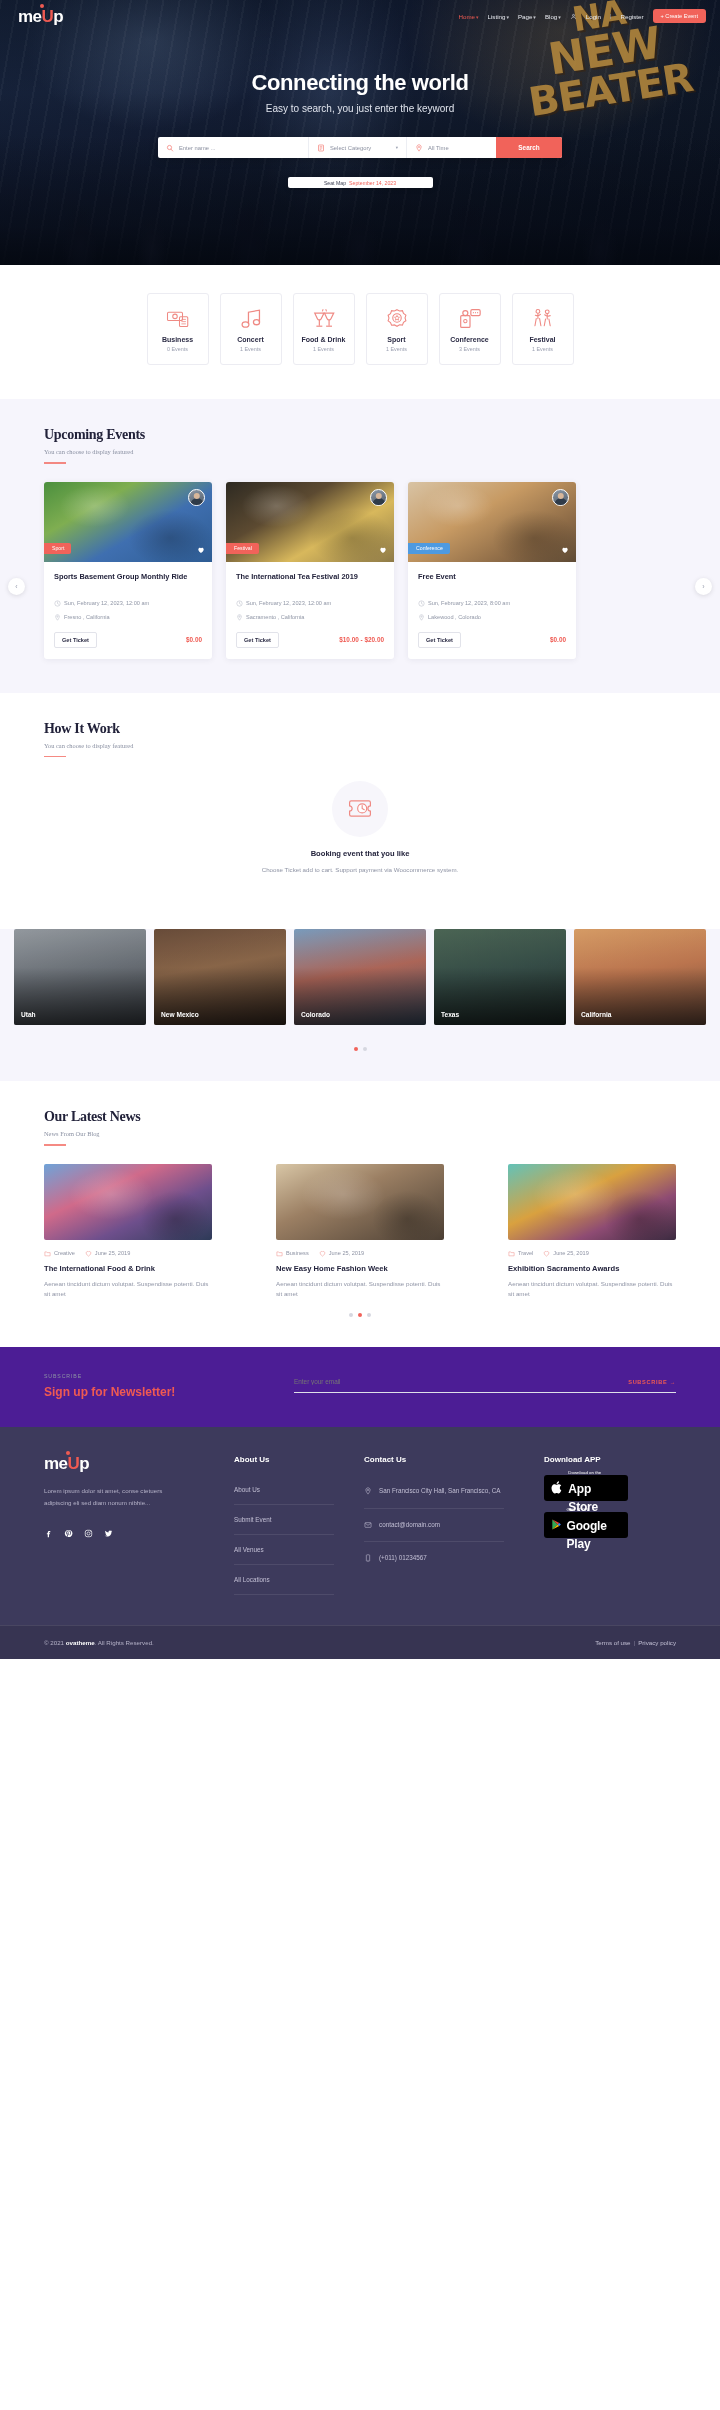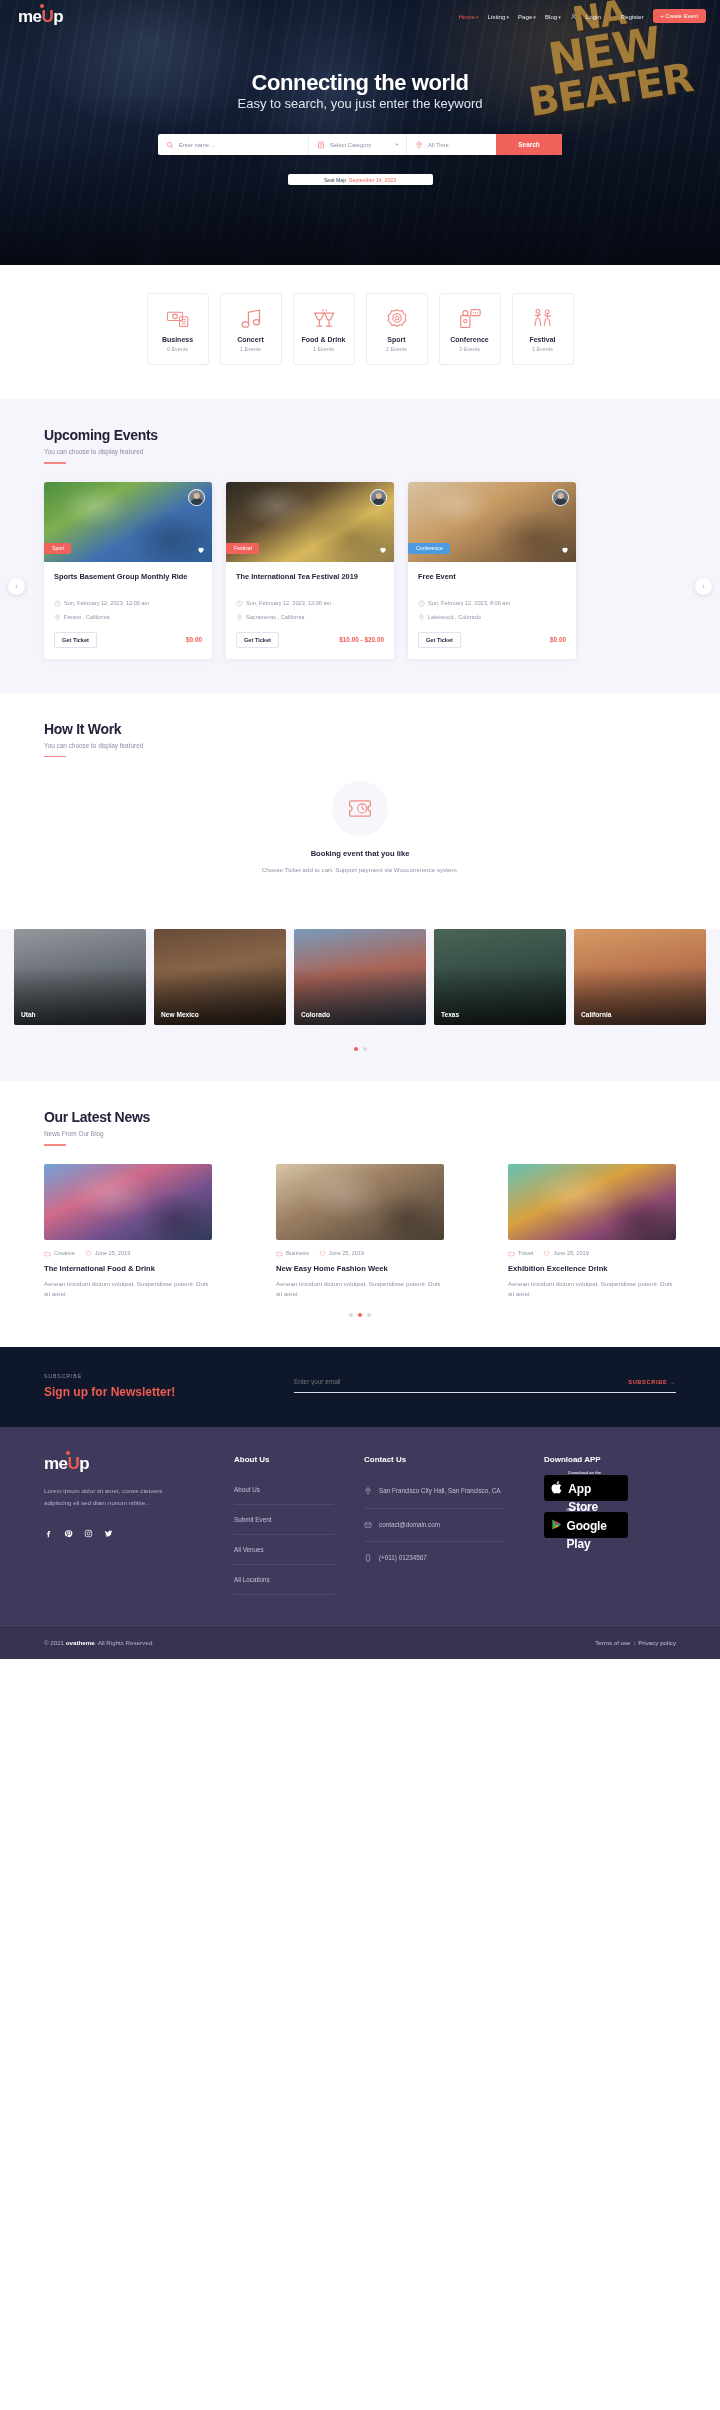--- a/index.html
+++ b/index.html
@@ -79,21 +79,21 @@
   .nav-sep { color:#9aa1b5; font-size:6px; }
   .user-ic { width:7px; height:7px; display:inline-block; vertical-align:-1px; }
   .btn-create {
     background:#f1635a; color:#fff; font-size:5.6px;
     padding:4px 8px; border-radius:3px; white-space:nowrap;
     border:none;
   }
 
   .hero-inner{ position:relative; z-index:4; text-align:center; padding-top:46px; }
   .hero-title { color:#fff; font-size:22px; font-weight:bold; letter-spacing:-.4px; }
-  .hero-sub { color:#dfe3ec; font-size:13px; }
+  .hero-sub { color:#dfe3ec; font-size:10px; margin-top:7px; }
 
   
   .searchbar{
     position:relative; z-index:4;
     margin:23px auto 0; width:404px; height:21px;
     background:#fff; border-radius:2px; display:flex; align-items:center;
     box-shadow:0 2px 10px rgba(0,0,0,.2);
   }
   .sb-field{ display:flex; align-items:center; height:100%; padding:0 8px; gap:5px; position:relative; }
   .sb-field.f1{ width:150px; }
@@ -126,21 +126,21 @@
     background:#fff;
   }
   .cat-ic{ height:24px; display:flex; align-items:center; }
   .cat-name{ font-size:7px; font-weight:bold; color:#2b2b44; margin-top:5px; }
   .cat-count{ font-size:5.4px; color:#9a9fb0; margin-top:3px; }
 
   
   .sec-lav { background:#f6f5fc; }
   .sec-white{ background:#fff; }
   .wrap { width:632px; margin:0 auto; }
-  .sec-head { padding-top:28px; }
+  .sec-head { padding-top:28px;font-family:Liberation Serif, serif; }
   .sec-title { font-size:14px; font-weight:bold; color:#22223a; letter-spacing:-.3px; }
   .sec-sub { font-size:6.4px; color:#8a90a2; margin-top:5px; }
   .sec-rule { width:22px; height:1.5px; background:#f1635a; margin-top:7px; opacity:.75; }
 
   
   .events { display:flex; gap:14px; margin-top:18px; padding-bottom:34px; position:relative; }
   .ev-card { width:168px; background:#fff; border-radius:3px; box-shadow:0 1px 6px rgba(30,30,60,.07); overflow:hidden; }
   .ev-img { height:80px; position:relative; overflow:hidden; }
   .ev-img.p1{ background:linear-gradient(150deg,#4b8f3e 0%,#7fae51 30%,#3f6fb0 60%,#2e5c93 100%); }
   .ev-img.p2{ background:linear-gradient(150deg,#2e2a22 0%,#5c4a31 35%,#d8b85c 65%,#8e7a47 100%); }
@@ -221,21 +221,21 @@
   .nw3{ background:linear-gradient(155deg,#63c2b8 0%,#d9a13f 40%,#8e4b73 70%,#3a2a3f 100%); }
   .nw-img .sheen{ position:absolute; inset:0;
     background:radial-gradient(ellipse 60px 36px at 40% 40%, rgba(255,255,255,.2), transparent 70%),
                radial-gradient(ellipse 50px 40px at 78% 72%, rgba(0,0,0,.25), transparent 70%); }
   .nw-meta{ display:flex; align-items:center; gap:10px; margin-top:10px; }
   .nw-m{ display:flex; align-items:center; gap:3px; font-size:5.6px; color:#8e93a4; }
   .nw-title{ font-size:7.6px; font-weight:bold; color:#23233c; margin-top:7px; }
   .nw-text{ font-size:6.2px; color:#9095a6; line-height:1.62; margin-top:6px; }
 
   
-  .nl-band{ background:#0f172a; margin-top:24px; }
+  .nl-band{ background:#4c1d95; margin-top:24px; }
   .nl{ display:flex; align-items:center; padding:26px 0 28px; }
   .nl-left{ width:250px; }
   .nl-kicker{ font-size:5.2px; color:#8e93a4; letter-spacing:.9px; }
   .nl-head{ font-size:12px; font-weight:bold; color:#ef5a52; margin-top:6px; }
   .nl-right{ flex:1; display:flex; align-items:flex-end; border-bottom:1px solid #dfdfe9; padding-bottom:7px; }
   .nl-input{ flex:1; font-size:6.4px; color:#a3a8b8; border:none; background:transparent; outline:none; }
   .nl-btn{ font-size:5.6px; color:#ef5a52; font-weight:bold; letter-spacing:.7px; background:none; border:none; white-space:nowrap; }
 
   
   .footer{ background:#3d3a5c; padding:28px 0 0; }
@@ -659,21 +659,21 @@
                 </svg>
               <span>Travel</span>
             </span>
             <span class="nw-m">
               <svg width="7" height="7" viewBox="0 0 24 24">
                   <path d="M12 21s-8-5.2-8-10.5C4 7 6.5 5 9 5c1.7 0 2.6.9 3 1.6.4-.7 1.3-1.6 3-1.6 2.5 0 5 2 5 5.5C20 15.8 12 21 12 21z" fill="none" stroke="#ef8a84" stroke-width="1.7"></path>
                 </svg>
               <span>June 25, 2019</span>
             </span>
           </div>
-          <h3 class="nw-title">Exhibition Excellence Drink</h3>
+          <h3 class="nw-title">Exhibition Sacramento Awards</h3>
           <p class="nw-text">Aenean tincidunt dictum volutpat. Suspendisse potenti. Duis sit amet</p>
         </article>
       </div>
 
       <div class="dots" style="padding-bottom:6px;">
         <span class="dot"></span>
         <span class="dot on"></span>
         <span class="dot"></span>
       </div>
     </div>

